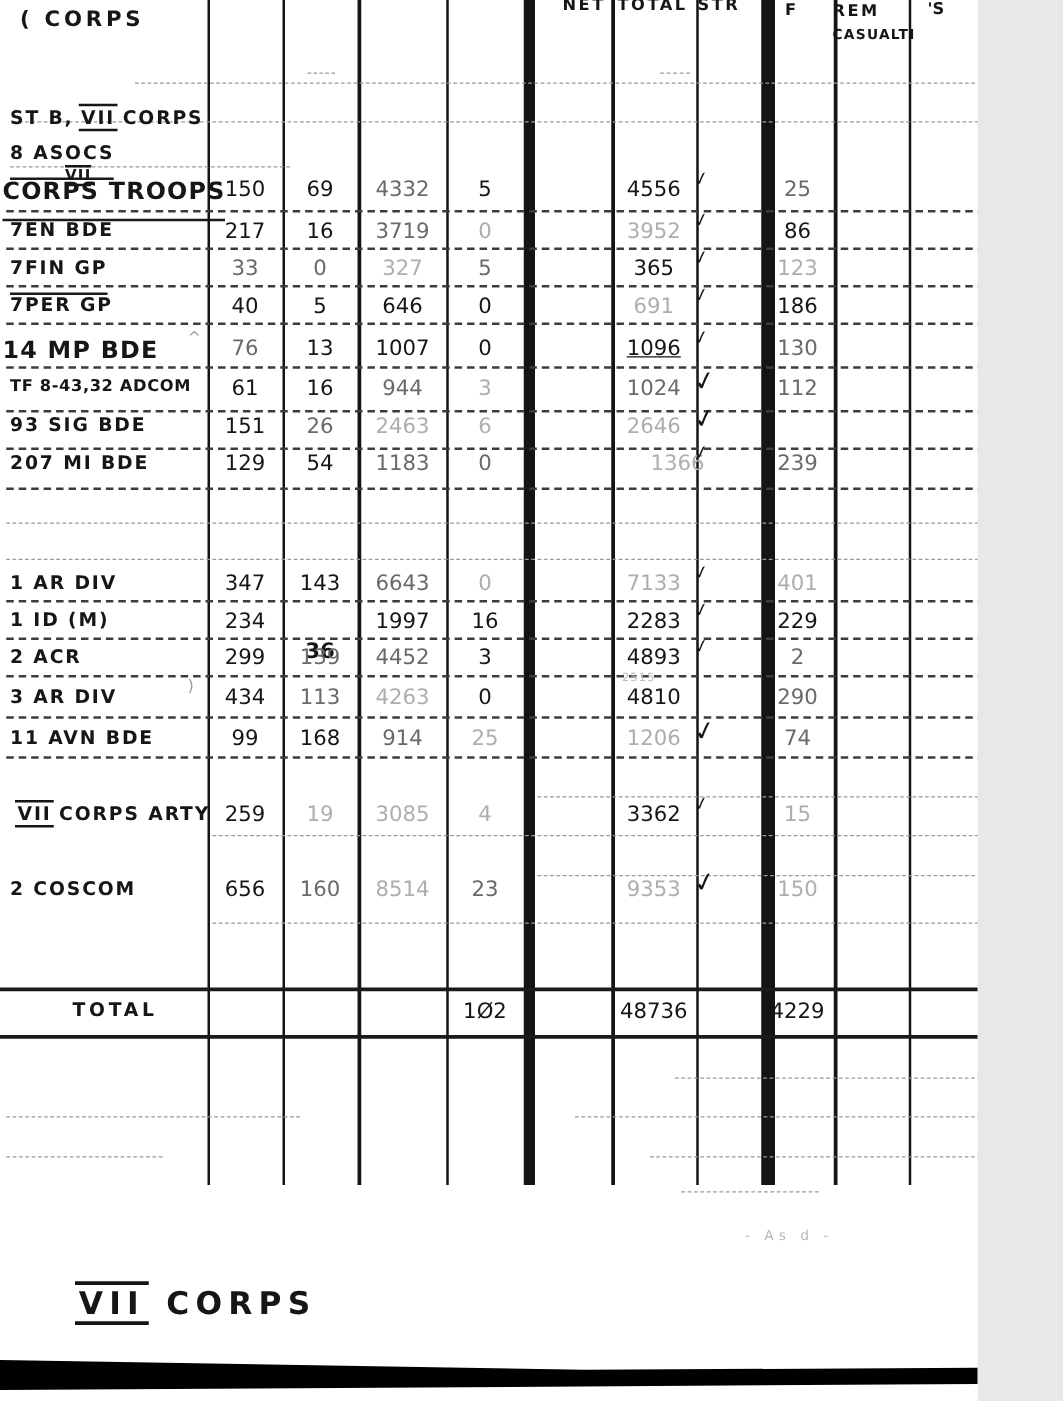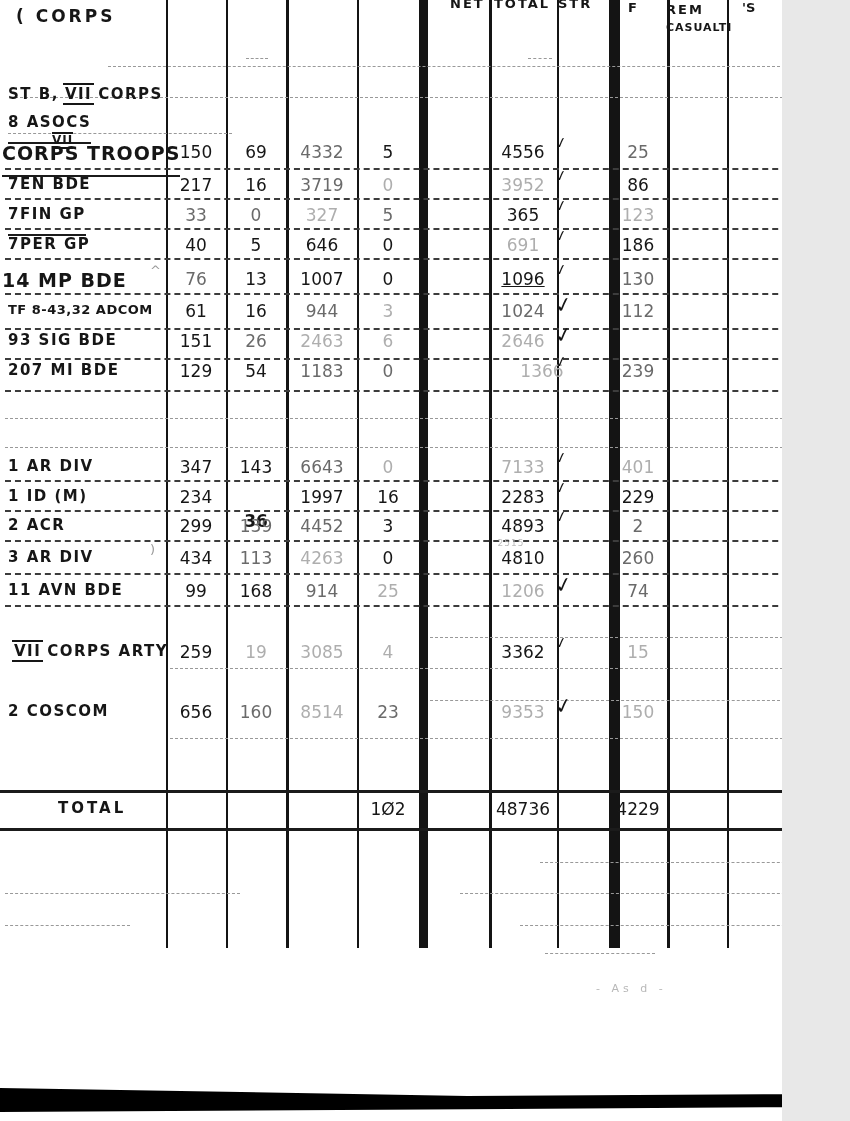--- a/index.html
+++ b/index.html
@@ -193,21 +193,21 @@
       <div class="check" style="left: 555px; top: 510px;">✓</div>
       <div class="sub" style="left: 511px; top: 538px;">2515</div>
       <div class="val f1" style="left: 638px; top: 518px;">2</div>
       <div class="lbl" style="left: 8px; top: 550px;">3 AR DIV</div>
       <div class="suffix" style="left: 150px; top: 542px;">)</div>
       <div class="val" style="left: 196px; top: 550px;">434</div>
       <div class="val f1" style="left: 256px; top: 550px;">113</div>
       <div class="val f2" style="left: 322px; top: 550px;">4263</div>
       <div class="val" style="left: 388px; top: 550px;">0</div>
       <div class="val" style="left: 523px; top: 550px;">4810</div>
-      <div class="val f1" style="left: 638px; top: 550px;">260</div>
+      <div class="val f1" style="left: 638px; top: 550px;">290</div>
       <div class="lbl" style="left: 8px; top: 583px;">11 AVN BDE</div>
       <div class="val" style="left: 196px; top: 583px;">99</div>
       <div class="val" style="left: 256px; top: 583px;">168</div>
       <div class="val f1" style="left: 322px; top: 583px;">914</div>
       <div class="val f2" style="left: 388px; top: 583px;">25</div>
       <div class="val f2" style="left: 523px; top: 583px;">1206</div>
       <div class="check big" style="left: 555px; top: 575px;">✓</div>
       <div class="val f1" style="left: 638px; top: 583px;">74</div>
       <div class="lbl" style="left: 8px; top: 644px;"><div style="display: inline; position: static;"></div><span class="roman">VII</span><div style="display: inline; position: static;">CORPS ARTY</div></div>
       <div class="val" style="left: 196px; top: 644px; text-align: right;">259</div>
@@ -226,16 +226,19 @@
       <div class="check big" style="left: 555px; top: 696px;">✓</div>
       <div class="val f2" style="left: 638px; top: 704px;">150</div>
       <div class="lbl" style="left: 58px; top: 801px; letter-spacing: 3px;">TOTAL</div>
       <div class="val" style="left: 388px; top: 801px;">1Ø2</div>
       <div class="val" style="left: 523px; top: 801px;">48736</div>
       <div class="val" style="left: 638px; top: 801px;">4229</div>
     </div>
 
   <div id="faint-note">- As d -</div>
 
+  <div id="footer-title">
+    <span class="roman">VII</span><span>CORPS</span>
+  </div>
 
   <div id="right-bar"></div>
   <div id="bottom-band"></div>
 </div>
 
 </body></html>

